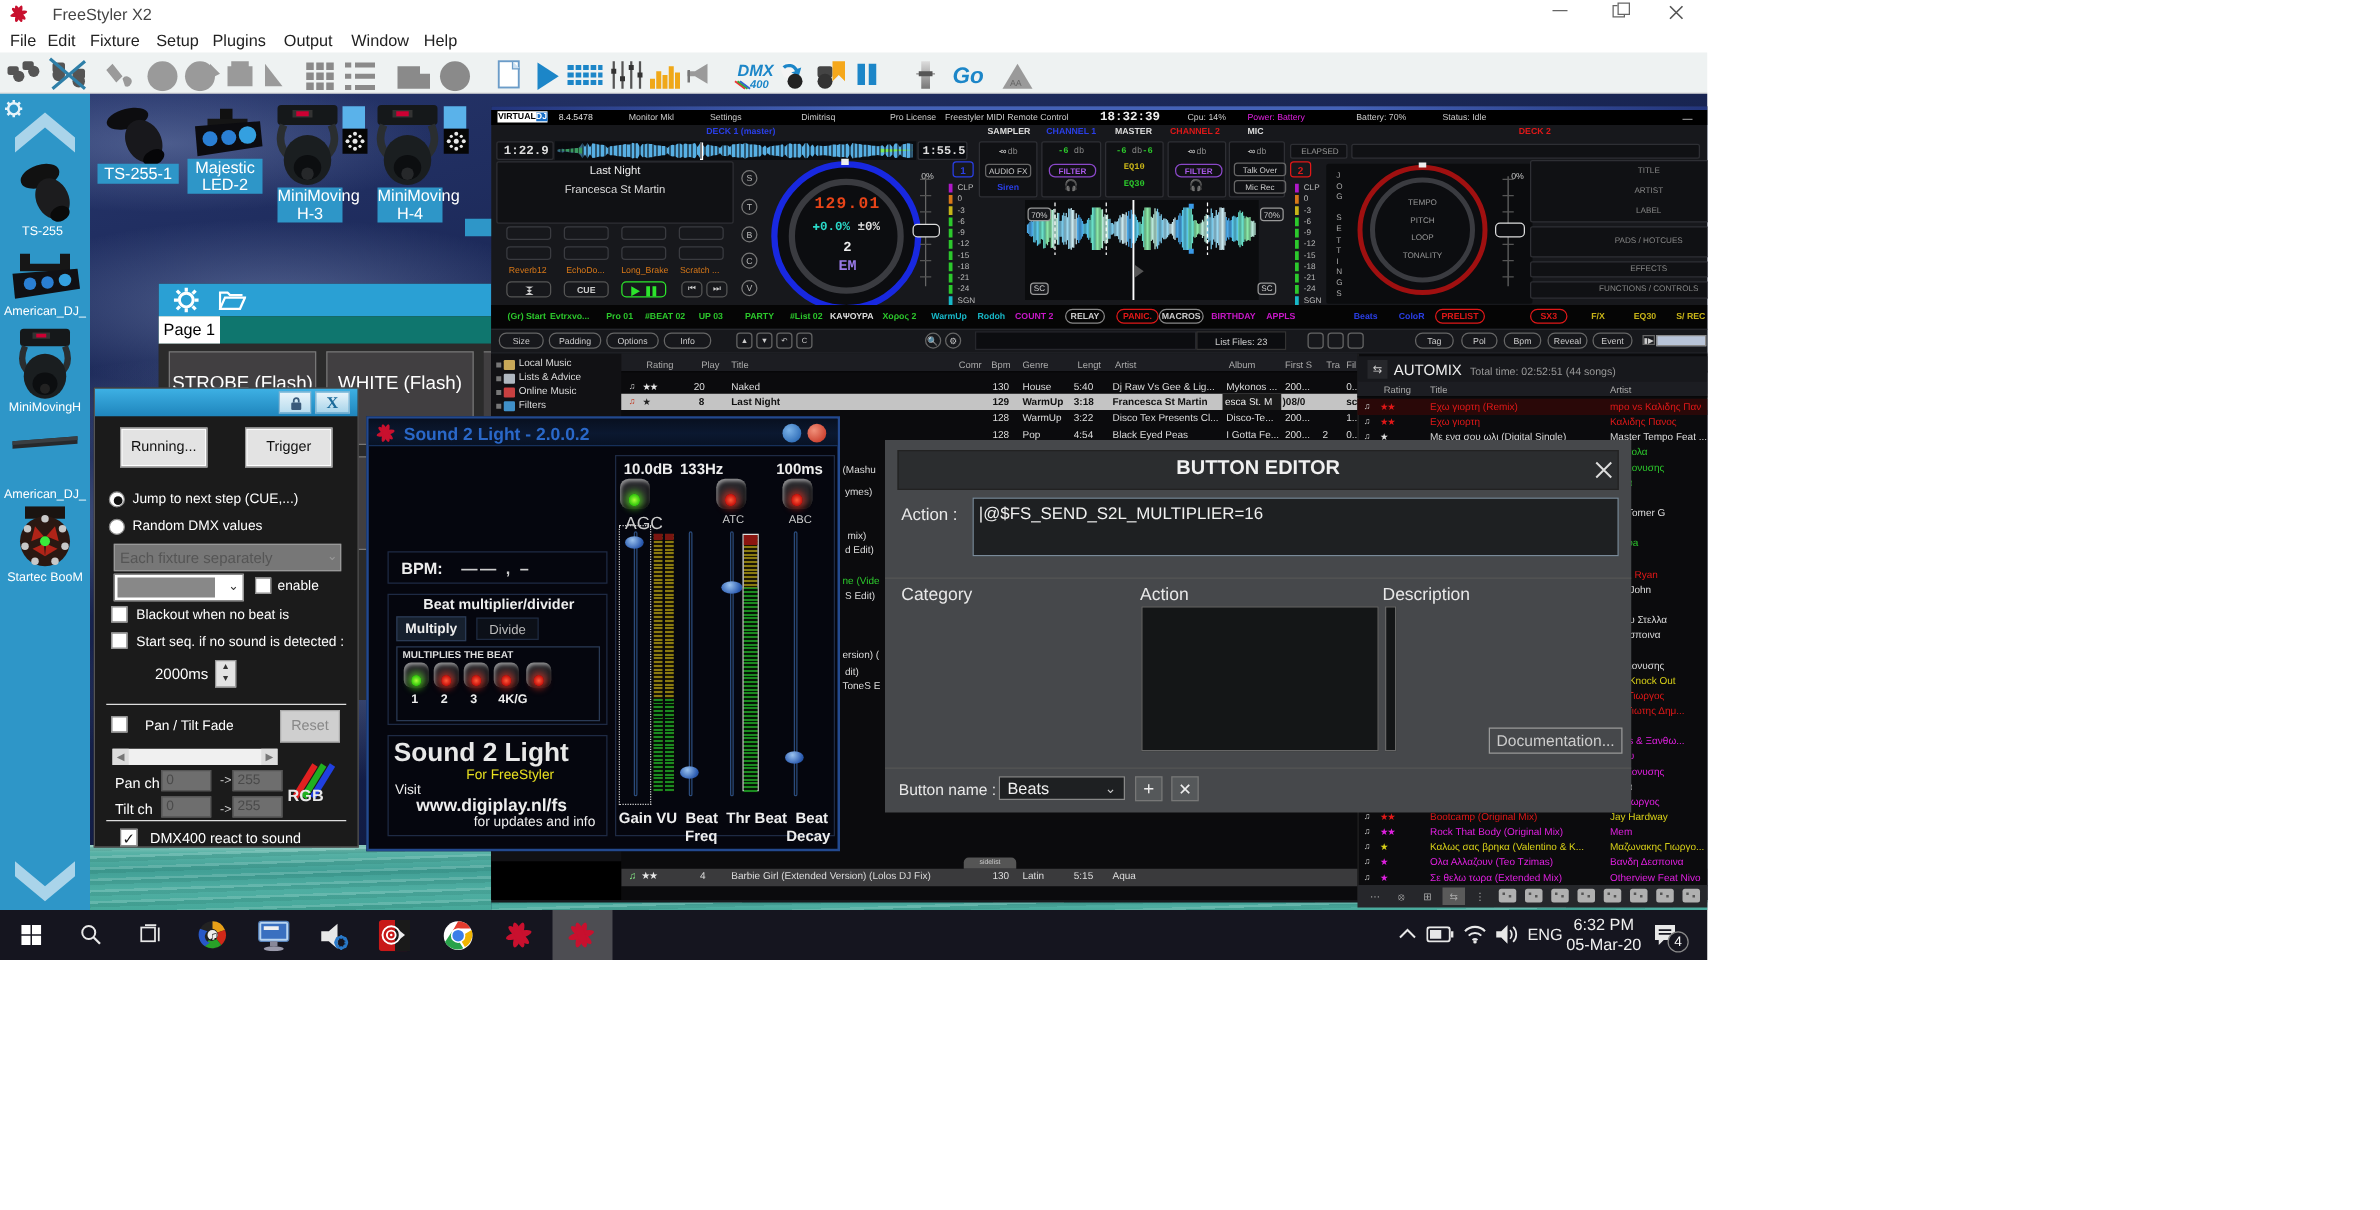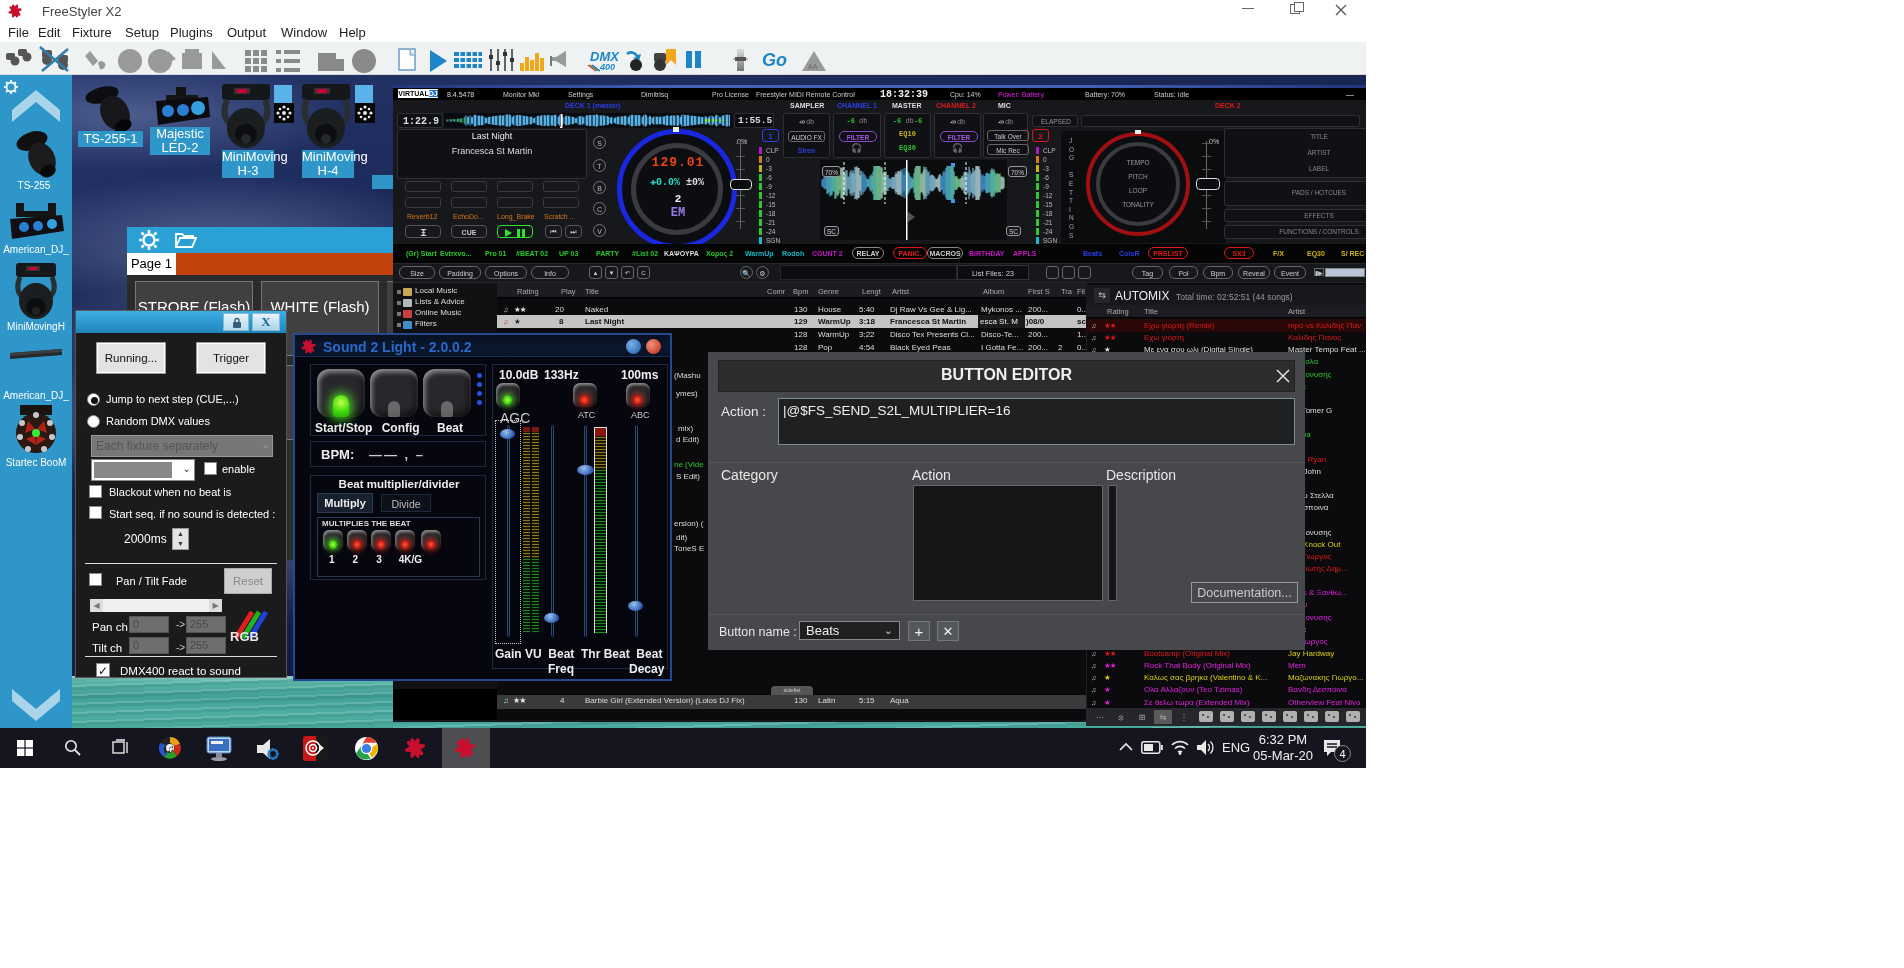--- a/index.html
+++ b/index.html
@@ -353,21 +353,21 @@
           <circle cx="10" cy="10" r="5.5" fill="none" stroke="#fff" stroke-width="2.4"></circle>
           <g stroke="#fff" stroke-width="2.6">
             <path d="M10 0v3.4M10 16.6v3.4M0 10h3.4M16.6 10h3.4M2.5 2.5l2.4 2.4M15.1 15.1l2.4 2.4M17.5 2.5l-2.4 2.4M4.9 15.1l-2.4 2.4"></path>
           </g>
         </svg>
       <svg class="ab" style="left:48px;top:4px" width="22" height="17" viewBox="0 0 22 17">
           <path d="M1 16 V3 h6 l2 2 h10" fill="none" stroke="#fff" stroke-width="1.8"></path>
           <path d="M1 16 L5 7 h16 l-4 9z" fill="none" stroke="#fff" stroke-width="1.8"></path>
         </svg>
     </div>
-    <div class="ab" style="left:0;top:26px;width:266px;height:22px;background:#c2410c">
+    <div class="ab" style="left:0;top:26px;width:266px;height:22px;background:#0f766e">
       <div class="ab" style="left:0;top:0;width:49px;height:22px;background:#fff;color:#000;font-size:13px;text-align:center;line-height:22px">Page 1</div>
     </div>
     <div class="ab" style="left:0;top:48px;width:266px;height:285px;background:#2b2b2b">
       <div class="ab" style="left:8px;top:6px;width:118px;height:75px;background:#413f41;border:1px solid #777;color:#fff;font-size:15px;text-align:center;padding-top:16px">STROBE (Flash)</div>
       <div class="ab" style="left:134px;top:6px;width:118px;height:75px;background:#413f41;border:1px solid #777;color:#fff;font-size:15px;text-align:center;padding-top:16px">WHITE (Flash)</div>
       <div class="ab" style="left:260px;top:6px;width:6px;height:75px;background:#413f41;border-top:1px solid #777;border-bottom:1px solid #777"></div>
       <div class="ab" style="left:8px;top:90px;width:118px;height:75px;background:#413f41;border:1px solid #777;color:#fff;font-size:15px;text-align:center;padding-top:16px;text-align:left;padding-left:10px">F&nbsp;&nbsp;AR</div>
       <div class="ab" style="left:134px;top:90px;width:118px;height:75px;background:#413f41;border:1px solid #777"></div>
     </div>
   </div>
@@ -1066,34 +1066,20 @@
           <ellipse cx="8" cy="8" rx="2" ry="7" transform="rotate(20 8 8)"></ellipse>
           <ellipse cx="8" cy="8" rx="2" ry="7" transform="rotate(75 8 8)"></ellipse>
           <ellipse cx="8" cy="8" rx="2" ry="7" transform="rotate(130 8 8)"></ellipse>
           <ellipse cx="8" cy="8" rx="2" ry="7" transform="rotate(160 8 8)"></ellipse>
         </g>
       </svg>
     <div class="ab" style="left:28px;top:4px;font-size:14px;font-weight:bold;color:#2a68c8">Sound 2 Light - 2.0.0.2</div>
     <div class="ab" style="left:331px;top:4px;width:15px;height:15px;border-radius:50%;background:radial-gradient(circle at 35% 35%,#7ab2e8,#1a5aaa)"></div>
     <div class="ab" style="left:351px;top:4px;width:15px;height:15px;border-radius:50%;background:radial-gradient(circle at 35% 35%,#f0907a,#c02818)"></div>
 
-    <div class="ab" style="left:15px;top:29px;width:176px;height:72px;border:1px solid #1e2a44">
-      <div class="s2b" style="left:6px;top:4px">
-          <span class="glow"></span>
-        </div>
-      <div class="s2b" style="left:59px;top:4px"></div>
-      <div class="s2b" style="left:112px;top:4px"></div>
-      <div class="ab" style="left:166px;top:8px;width:5px;height:40px">
-        <span class="ab" style="left:0;top:0px;width:5px;height:5px;border-radius:50%;background:#2a50e0"></span>
-        <span class="ab" style="left:0;top:9px;width:5px;height:5px;border-radius:50%;background:#2a50e0"></span>
-        <span class="ab" style="left:0;top:18px;width:5px;height:5px;border-radius:50%;background:#2a50e0"></span>
-        <span class="ab" style="left:0;top:27px;width:5px;height:5px;border-radius:50%;background:#2a50e0"></span>
-      </div>
-      <div class="ab" style="left:0px;top:56px;width:176px;color:#eee;font-size:12px;font-weight:bold"><span style="margin-left:4px">Start/Stop</span> <span style="margin-left:6px">Config</span> <span style="margin-left:14px">Beat</span></div>
-    </div>
     <div class="ab" style="left:15px;top:106px;width:176px;height:26px;border:1px solid #1e2a44">
       <span class="ab" style="left:10px;top:5px;font-size:13px;font-weight:bold;color:#eee">BPM:</span>
       <span class="ab" style="left:58px;top:5px;font-size:13px;font-weight:bold;color:#ccc;letter-spacing:2px">—— , –</span>
     </div>
     <div class="ab" style="left:15px;top:140px;width:176px;height:105px;border:1px solid #1e2a44">
       <div class="ab" style="left:0;top:2px;width:176px;text-align:center;color:#eee;font-size:11.5px;font-weight:bold">Beat multiplier/divider</div>
       <div class="ab" style="left:6px;top:17px;width:56px;height:20px;background:#16202e;border:1px solid #2a3a55;color:#eee;font-size:11px;font-weight:bold;text-align:center;line-height:19px">Multiply</div>
       <div class="ab" style="left:70px;top:18px;width:50px;height:18px;background:#0c1018;border:1px solid #1e2a40;color:#bbb;font-size:10.5px;text-align:center;line-height:18px">Divide</div>
       <div class="ab" style="left:6px;top:41px;width:163px;height:60px;border:1px solid #2a3a55">
         <div class="ab" style="left:4px;top:1px;color:#ddd;font-size:8px;font-weight:bold">MULTIPLIES THE BEAT</div>
@@ -1107,20 +1093,27 @@
             <span class="glowr"></span>
           </div>
         <div class="s2s" style="left:77px;top:12px">
             <span class="glowr"></span>
           </div>
         <div class="s2s" style="left:103px;top:12px">
             <span class="glowr"></span>
           </div>
         <div class="ab" style="left:0;top:36px;width:163px;color:#eee;font-size:10px;font-weight:bold"><span style="margin-left:11px">1</span><span style="margin-left:18px">2</span><span style="margin-left:18px">3</span><span style="margin-left:17px">4</span><span style="margin-left:0">K/G</span></div>
       </div>
+    </div>
+    <div class="ab" style="left:15px;top:253px;width:176px;height:81px;border:1px solid #1e2a44">
+      <div class="ab" style="left:4px;top:2px;color:#e8e8e8;font-size:21px;font-weight:bold">Sound 2 Light</div>
+      <div class="ab" style="left:62px;top:25px;color:#e8e020;font-size:11px">For FreeStyler</div>
+      <div class="ab" style="left:5px;top:37px;color:#eee;font-size:11px">Visit</div>
+      <div class="ab" style="left:22px;top:47px;color:#eee;font-size:14px;font-weight:bold">www.digiplay.nl/fs</div>
+      <div class="ab" style="left:68px;top:63px;color:#eee;font-size:11px">for updates and info</div>
     </div>
 
     <div class="ab" style="left:197px;top:29px;width:176px;height:305px;border:1px solid #1e2a44">
       <div class="ab" style="left:6px;top:3px;color:#eee;font-size:12px;font-weight:bold">10.0dB</div>
       <div class="ab" style="left:51px;top:3px;color:#eee;font-size:12px;font-weight:bold">133Hz</div>
       <div class="ab" style="left:128px;top:3px;color:#eee;font-size:12px;font-weight:bold">100ms</div>
       <div class="s2t" style="left:3px;top:18px">
           <span class="glows" style="left:7px"></span>
         </div>
       <div class="s2t" style="left:80px;top:18px">

